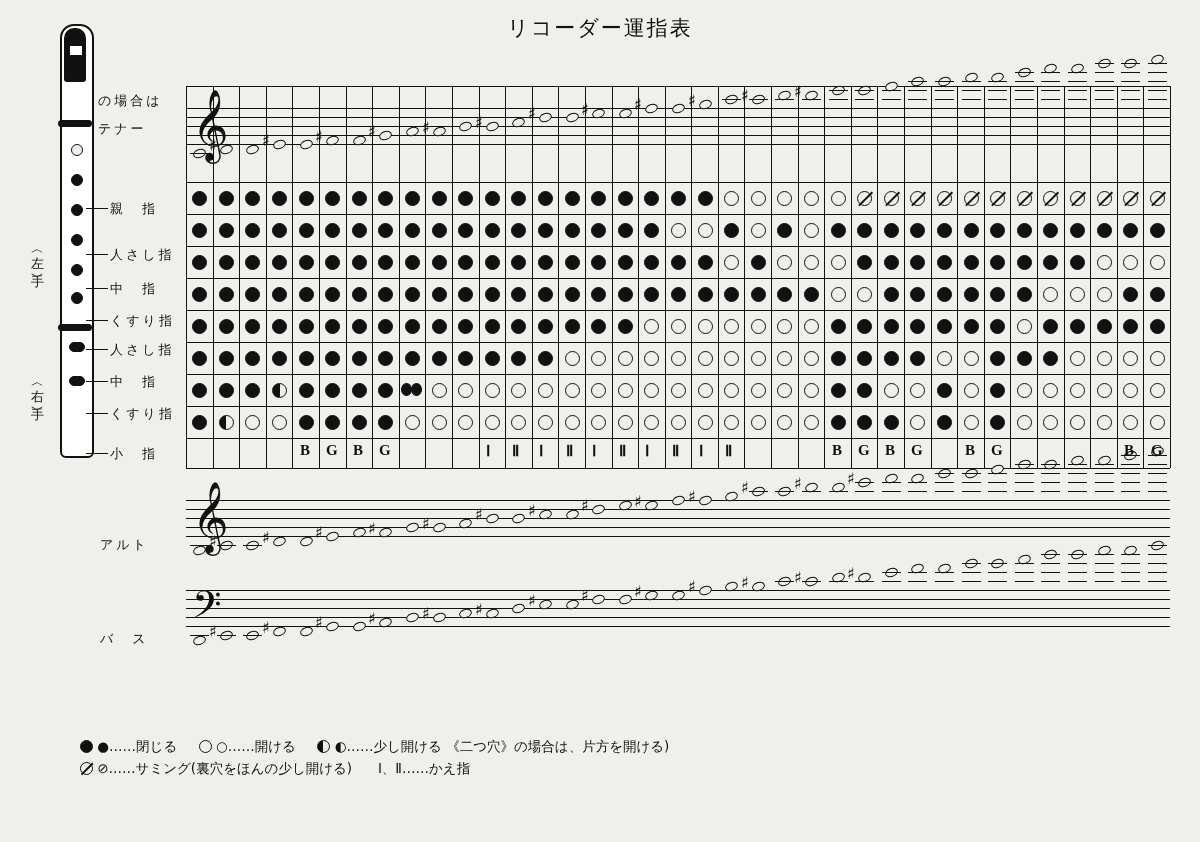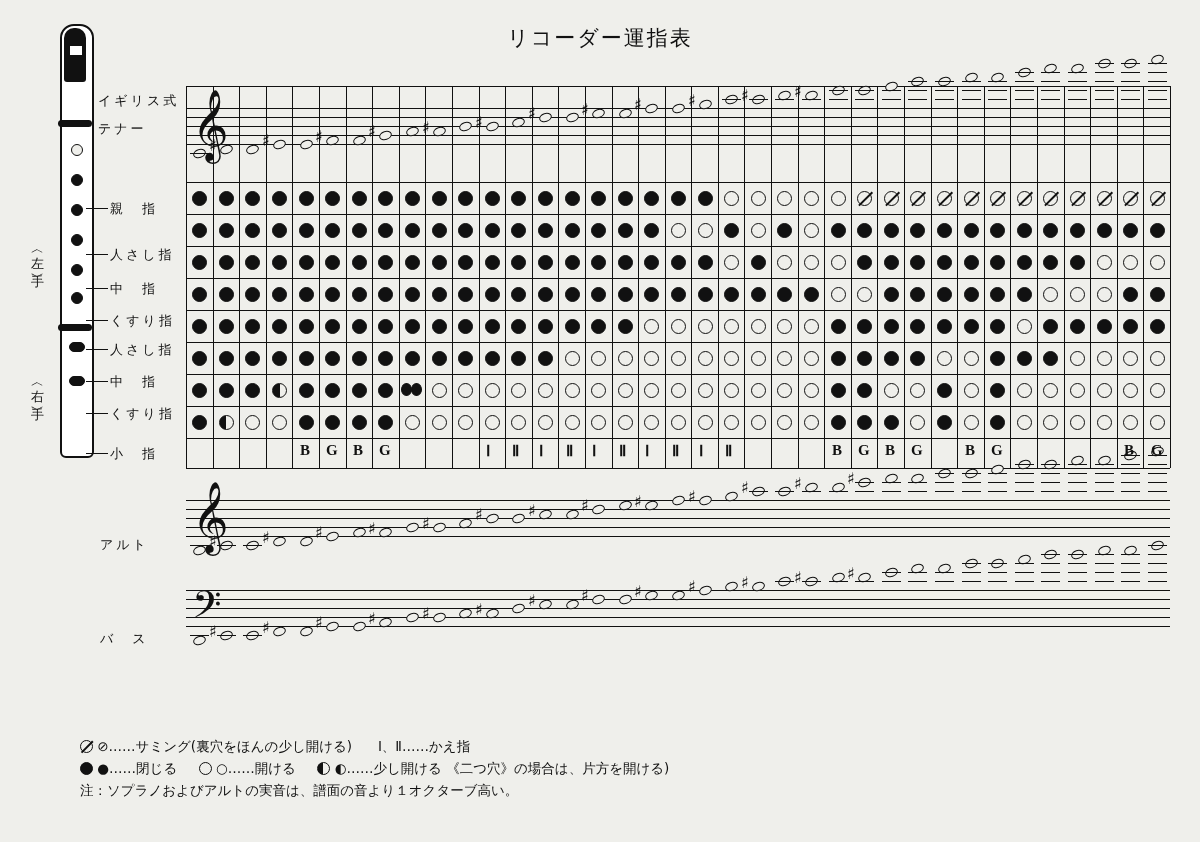--- a/index.html
+++ b/index.html
@@ -6,21 +6,21 @@
   body{
     width:1200px;height:842px;
     background:#efefeb;
     font-family:"DejaVu Sans","Liberation Sans",sans-serif;
     color:#111;
     position:relative;
     overflow:hidden;
   }
   
   #title{
-    position:absolute;top:24px;left:0;width:1200px;
+    position:absolute;top:14px;left:0;width:1200px;
     text-align:center;font-size:21px;letter-spacing:2px;
   }
   
   #recorder{position:absolute;left:46px;top:24px;width:60px;height:440px;}
   #recorder .body{
     position:absolute;left:14px;top:0;width:30px;height:430px;
     background:#fff;border:2px solid #111;border-radius:14px 14px 6px 6px;
   }
   #recorder .mouth{
     position:absolute;left:18px;top:4px;width:22px;height:54px;
@@ -104,21 +104,21 @@
   <div class="hole open" style="top:120px"></div>
   <div class="hole" style="top:150px"></div>
   <div class="hole" style="top:180px"></div>
   <div class="hole" style="top:210px"></div>
   <div class="hole" style="top:240px"></div>
   <div class="hole" style="top:268px"></div>
   <div class="hole dbl" style="top:318px"></div>
   <div class="hole dbl" style="top:352px"></div>
 </div>
 
-<div class="hlabel" style="left:98px;top:92px">イギリス式</div>
+<div class="hlabel" style="left:98px;top:92px">の場合は</div>
 <div class="hlabel" style="left:98px;top:120px">テナー</div>
 <div class="hlabel" style="left:100px;top:536px">アルト</div>
 <div class="hlabel" style="left:100px;top:630px">バ　ス</div>
 
 <div class="vlabel" style="left:28px;top:245px">〈左　手〉</div>
 <div class="vlabel" style="left:28px;top:378px">〈右　手〉</div>
 
 <div class="hlabel" style="left:110px;top:200px">親　指</div>
 <div class="hlabel" style="left:110px;top:246px">人さし指</div>
 <div class="hlabel" style="left:110px;top:280px">中　指</div>
@@ -830,31 +830,28 @@
     <div class="glyph" style="left:699px;top:356px;">B</div>
     <div class="glyph" style="left:725px;top:356px;">G</div>
     <div class="glyph" style="left:779px;top:356px;">B</div>
     <div class="glyph" style="left:805px;top:356px;">G</div>
     <div class="glyph" style="left:938px;top:356px;">B</div>
     <div class="glyph" style="left:965px;top:356px;">G</div>
   </div>
 
 <div id="legend">
   <div class="row">
-    <span class="sym thumb"></span>
-    <span>⊘……サミング(裏穴をほんの少し開ける)</span>
-    &nbsp;&nbsp;&nbsp;&nbsp;
-    <span>Ⅰ、Ⅱ……かえ指</span>
-  </div>
-  <div class="row">
     <span class="sym closed"></span>
     <span>●……閉じる</span>
     &nbsp;&nbsp;&nbsp;
     <span class="sym open"></span>
     <span>○……開ける</span>
     &nbsp;&nbsp;&nbsp;
     <span class="sym half"></span>
     <span>◐……少し開ける 《二つ穴》の場合は、片方を開ける)</span>
   </div>
   <div class="row">
-    <span>注：ソプラノおよびアルトの実音は、譜面の音より１オクターブ高い。</span>
+    <span class="sym thumb"></span>
+    <span>⊘……サミング(裏穴をほんの少し開ける)</span>
+    &nbsp;&nbsp;&nbsp;&nbsp;
+    <span>Ⅰ、Ⅱ……かえ指</span>
   </div>
 </div>
 
 </body></html>

